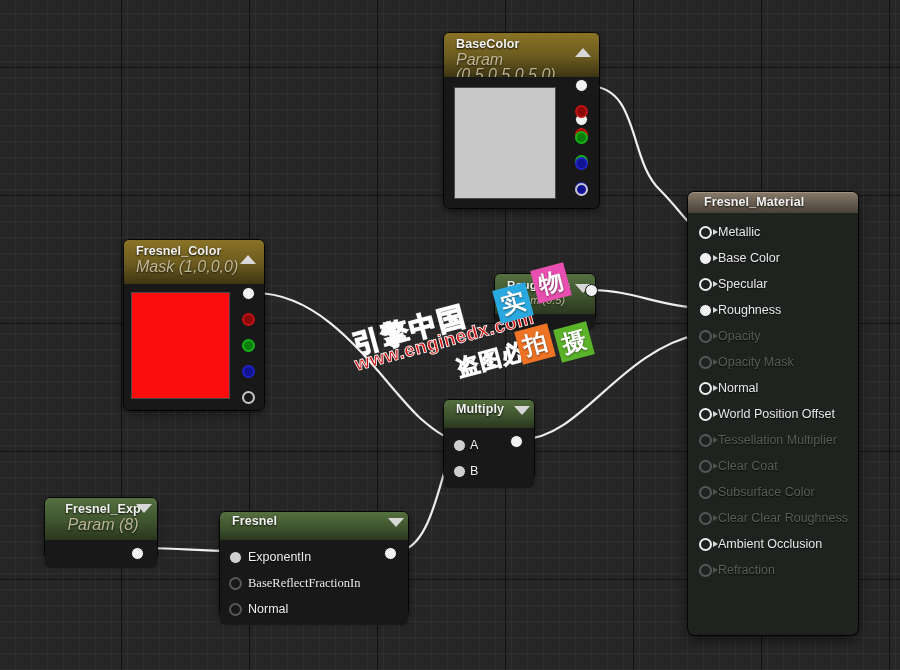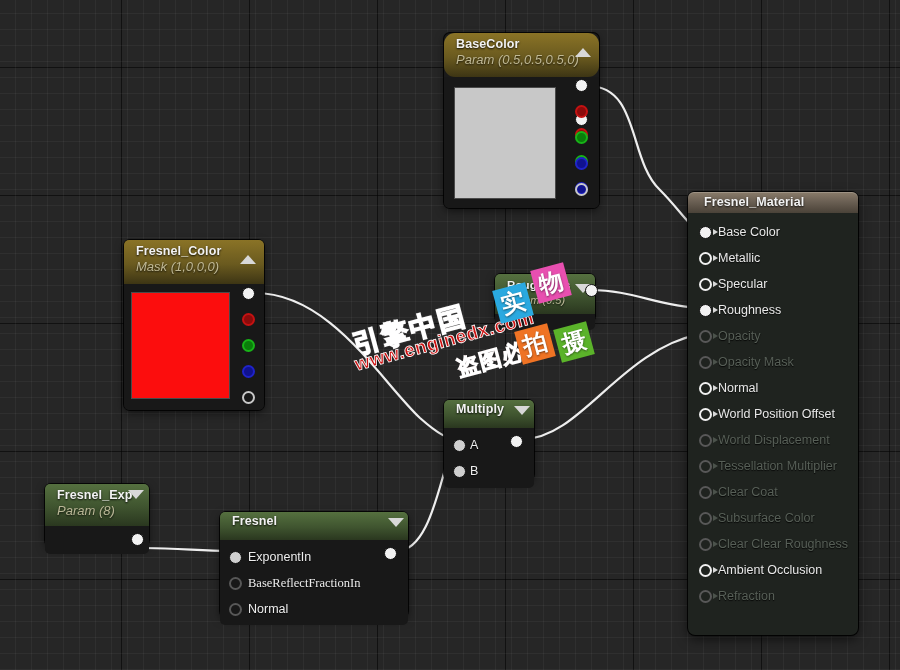--- a/index.html
+++ b/index.html
@@ -44,21 +44,21 @@
     border-radius:5px 5px 0 0;
     padding:4px 8px 4px 12px;
     overflow:hidden;
   }
   .node-title{
     font-size:12.5px;font-weight:bold;color:#f2f2f2;
     text-shadow:0 1px 2px rgba(0,0,0,.9);
     letter-spacing:.1px;line-height:15px;
   }
   .node-sub{
-    font-size:13px;font-style:italic;color:#cfc9a8;opacity:.85;
+    font-size:16px;font-style:italic;color:#cfc9a8;opacity:.85;
     text-shadow:0 1px 2px rgba(0,0,0,.9);line-height:15px;
   }
   .node-body{
     background:#181818;
     border-radius:0 0 5px 5px;
     position:relative;
   }
   .caret{
     position:absolute;right:8px;
     width:0;height:0;
@@ -174,21 +174,21 @@
     <path d="M 592 290 C 630 290 660 306 700 308" fill="none" stroke="#ffffff" stroke-width="2.2" opacity="0.92"></path>
 
     <path d="M 523 439 C 580 439 620 350 700 334" fill="none" stroke="#ffffff" stroke-width="2.2" opacity="0.92"></path>
 
     <path d="M 397 551 C 425 551 436 500 446 466" fill="none" stroke="#ffffff" stroke-width="2.2" opacity="0.92"></path>
 
     <path d="M 144 548 C 180 548 200 551 230 551" fill="none" stroke="#ffffff" stroke-width="2.2" opacity="0.92"></path>
   </svg>
 
   <div class="node" id="n-basecolor" style="left:444px;top:33px;width:155px;height:175px;">
-    <div class="node-head" style="height:36px;background:linear-gradient(to bottom,#8a7326 0%,#6a5a1f 55%,#3d3514 100%);border-radius:11px;">
+    <div class="node-head" style="height:36px;background:linear-gradient(to bottom,#8a7326 0%,#6a5a1f 55%,#3d3514 100%);">
       <div class="node-title">BaseColor</div>
       <div class="node-sub">Param (0.5,0.5,0.5,0)</div>
       <div class="caret up"></div>
     </div>
     <div class="node-body" style="height:131px;">
       <div class="swatch" style="left:10px;top:10px;width:100px;height:110px;background:#c8c8c8;"></div>
       <div class="pin filled" style="left:131px;top:80px;"></div>
       <div class="pin r" style="left:131px;top:51px;"></div>
       <div class="pin g" style="left:131px;top:78px;"></div>
       <div class="pin b" style="left:131px;top:105px;"></div>
@@ -266,49 +266,49 @@
         <span class="lbl">BaseReflectFractionIn</span>
       </div>
       <div class="io-row" style="padding-left:28px;">
         <div class="pin dim" style="left:9px;top:50%;margin-top:-6.5px;"></div>
         <span class="lbl">Normal</span>
       </div>
       <div class="pin filled" style="left:164px;top:7px;"></div>
     </div>
   </div>
 
-  <div class="node" id="n-fexp" style="left:45px;top:484px;width:104px;height:62px;">
+  <div class="node" id="n-fexp" style="left:45px;top:498px;width:112px;height:62px;text-align:center;">
     <div class="node-head" style="height:34px;background:linear-gradient(to bottom,#55703f 0%,#3f542f 55%,#2a371f 100%);">
       <div class="node-title">Fresnel_Exp</div>
       <div class="node-sub">Param (8)</div>
       <div class="caret down" style="top:6px;right:5px;"></div>
     </div>
     <div class="node-body" style="height:28px;">
       <div class="pin filled" style="left:86px;top:7px;"></div>
     </div>
   </div>
 
   <div id="mat-node" style="left:688px;top:192px;width:170px;height:443px;">
     <div id="mat-head">
       <div class="node-title">Fresnel_Material</div>
     </div>
     <div class="mat-rows">
       <div class="mat-row">
+        <div class="pin hollow"></div>
+        <div class="pin-arrow"></div>
+        <span class="lbl">Metallic</span>
+      </div>
+      <div class="mat-row">
         <div class="pin filled"></div>
         <div class="pin-arrow"></div>
         <span class="lbl">Base Color</span>
       </div>
       <div class="mat-row">
         <div class="pin hollow"></div>
         <div class="pin-arrow"></div>
-        <span class="lbl">Metallic</span>
-      </div>
-      <div class="mat-row">
-        <div class="pin hollow"></div>
-        <div class="pin-arrow"></div>
         <span class="lbl">Specular</span>
       </div>
       <div class="mat-row">
         <div class="pin filled"></div>
         <div class="pin-arrow"></div>
         <span class="lbl">Roughness</span>
       </div>
       <div class="mat-row off">
         <div class="pin dim"></div>
         <div class="pin-arrow"></div>
@@ -321,25 +321,20 @@
       </div>
       <div class="mat-row">
         <div class="pin hollow"></div>
         <div class="pin-arrow"></div>
         <span class="lbl">Normal</span>
       </div>
       <div class="mat-row">
         <div class="pin hollow"></div>
         <div class="pin-arrow"></div>
         <span class="lbl">World Position Offset</span>
-      </div>
-      <div class="mat-row off">
-        <div class="pin dim"></div>
-        <div class="pin-arrow"></div>
-        <span class="lbl">World Displacement</span>
       </div>
       <div class="mat-row off">
         <div class="pin dim"></div>
         <div class="pin-arrow"></div>
         <span class="lbl">Tessellation Multiplier</span>
       </div>
       <div class="mat-row off">
         <div class="pin dim"></div>
         <div class="pin-arrow"></div>
         <span class="lbl">Clear Coat</span>

